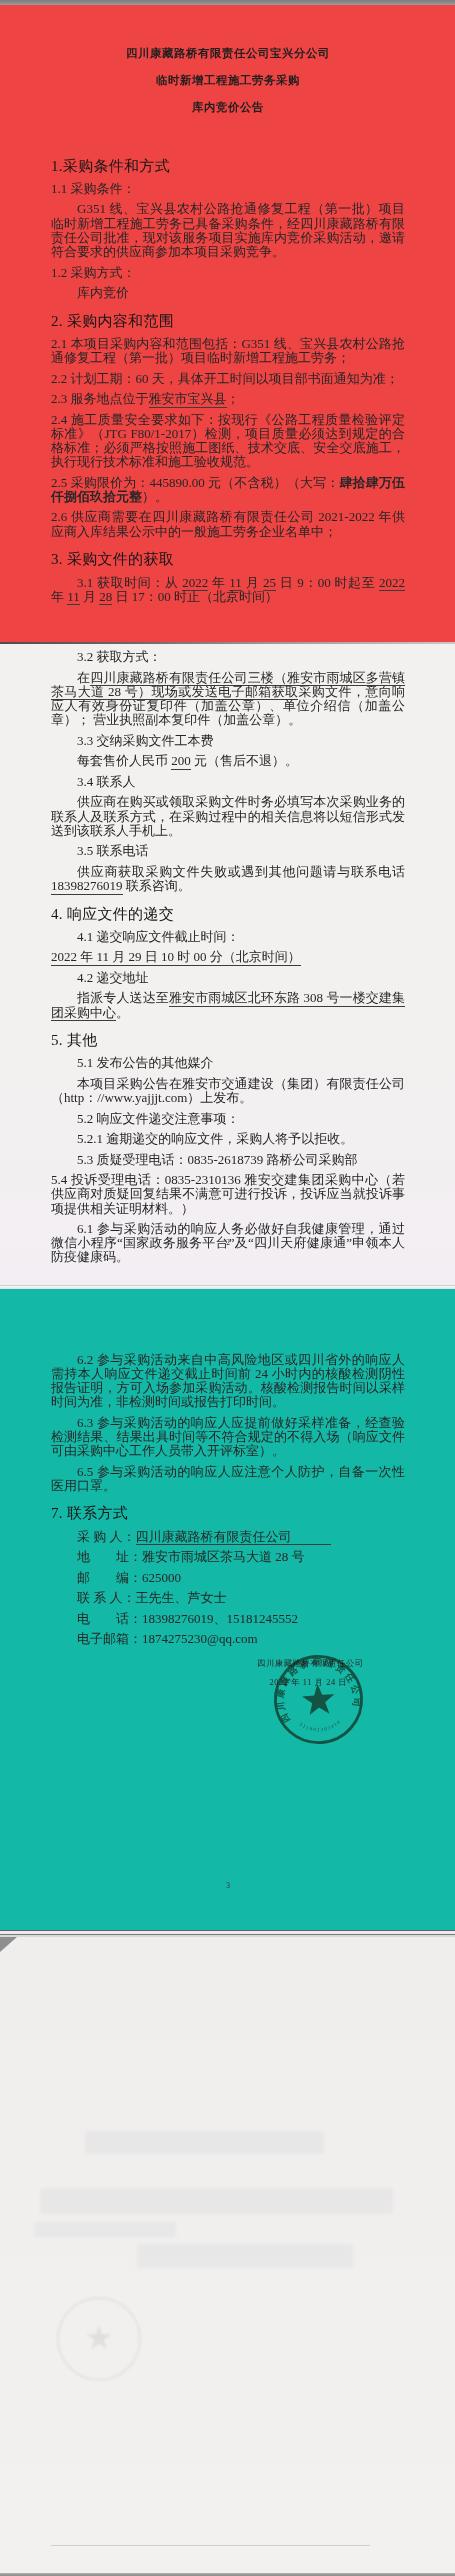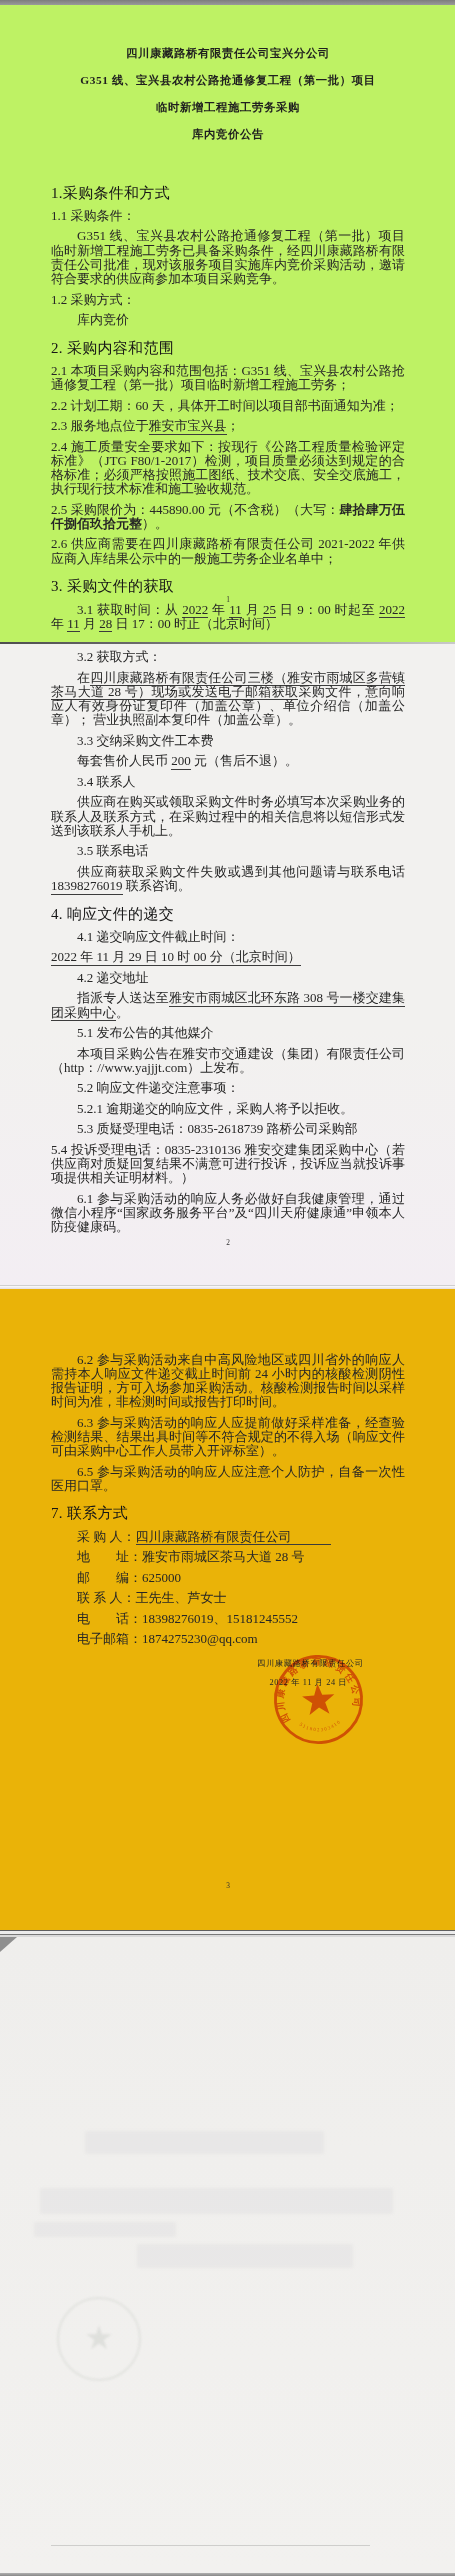--- a/index.html
+++ b/index.html
@@ -1,23 +1,23 @@
 <!DOCTYPE html>
 <html style="font-size:9px"><head>
 <meta charset="utf-8">
 <style>
   html,body{margin:0;padding:0;background:#8f8f8f;}
   .scan{position:relative;width:456px;margin:0 auto;background:#8f8f8f;
         font-family:"Liberation Serif","DejaVu Serif",serif;color:#262626;}
   .strip-top{height:4.6px;background:linear-gradient(#7d7d7d,#9a9a9a);}
   .strip-bottom{height:5.1px;background:linear-gradient(#b0b0b0,#6f6f6f);}
   .page{position:relative;overflow:hidden;}
-  .page-1{height:637px;background:#bef264;}
+  .page-1{height:637px;background:#ef4444;}
   .page-2{height:641px;background:linear-gradient(#f2f1ef 60%,#f3eef3);}
-  .page-3{height:641px;background:#eab308;}
+  .page-3{height:641px;background:#14b8a6;}
   .page-4{height:636px;background:linear-gradient(#efeeec,#f2f1ef);}
   .sep-1{height:2.3px;background:linear-gradient(90deg,#4e4e4e,#6a6a6a 30%,#9b9b9b 60%,#c9c9c9);}
   .sep-2{height:3.4px;background:linear-gradient(#fbfbfb,#e3dde3);border-top:0.6px solid #cfcfcf;}
   .sep-3{height:6.8px;background:linear-gradient(#5f5f5f 0 1.1px,#ececec 1.1px 4px,#787878 4px 5.1px,#d9d9d9 5.1px);}
   .content{padding:0 51px;}
   .page-1 .content{padding-top:35px;}
   .page-2 .content{}
   .page-3 .content{padding-top:57px;}
   .blk{margin:6.3px 0;}
   .t1{font-size:11.4px;font-weight:bold;text-align:center;line-height:27px;margin:0;letter-spacing:0.6px;color:#1f1f1f;}
@@ -49,21 +49,20 @@
 </head>
 <body>
 
 <div class="scan">
 
   <div class="strip-top"></div>
 
   <div class="page page-1">
     <div class="content">
         <div class="blk t1"><span>四川康藏路桥有限责任公司宝兴分公司</span></div>
-        <div class="blk t1"><span>G351 线、宝兴县农村公路抢通修复工程（第一批）项目</span></div>
         <div class="blk t1"><span>临时新增工程施工劳务采购</span></div>
         <div class="blk t1"><span>库内竞价公告</span></div>
         <div class="blk h" style="margin-top: 36px;"><span>1.采购条件和方式</span></div>
         <div class="blk p"><span>1.1 采购条件：</span></div>
         <div class="blk p ind"><span>G351 线、宝兴县农村公路抢通修复工程（第一批）项目临时新增工程施工劳务已具备采购条件，经四川康藏路桥有限责任公司批准，现对该服务项目实施库内竞价采购活动，邀请符合要求的供应商参加本项目采购竞争。</span></div>
         <div class="blk p"><span>1.2 采购方式：</span></div>
         <div class="blk p ind"><span>库内竞价</span></div>
         <div class="blk h"><span>2. 采购内容和范围</span></div>
         <div class="blk p"><span>2.1 本项目采购内容和范围包括：G351 线、宝兴县农村公路抢通修复工程（第一批）项目临时新增工程施工劳务；</span></div>
         <div class="blk p"><span>2.2 计划工期：60 天，具体开工时间以项目部书面通知为准；</span></div>
@@ -87,20 +86,21 @@
         <div class="blk p ind"><span>每套售价人民币 </span><span class="u">200</span><span> 元（售后不退）。</span></div>
         <div class="blk p ind"><span>3.4 联系人</span></div>
         <div class="blk p ind"><span>供应商在购买或领取采购文件时务必填写本次采购业务的联系人及联系方式，在采购过程中的相关信息将以短信形式发送到该联系人手机上。</span></div>
         <div class="blk p ind"><span>3.5 联系电话</span></div>
         <div class="blk p ind"><span>供应商获取采购文件失败或遇到其他问题请与联系电话 </span><span class="u">18398276019</span><span> 联系咨询。</span></div>
         <div class="blk h"><span>4. 响应文件的递交</span></div>
         <div class="blk p ind"><span>4.1 递交响应文件截止时间：</span></div>
         <div class="blk p"><span class="u">2022 年 11 月 29 日 10 时 00 分（北京时间）</span></div>
         <div class="blk p ind"><span>4.2 递交地址</span></div>
         <div class="blk p ind"><span>指派专人送达至</span><span class="u">雅安市雨城区北环东路 308 号一楼交建集团采购中心</span><span>。</span></div>
+        <div class="blk h"><span>5. 其他</span></div>
         <div class="blk p ind"><span>5.1 发布公告的其他媒介</span></div>
         <div class="blk p ind"><span>本项目采购公告在雅安市交通建设（集团）有限责任公司（http：//www.yajjjt.com）上发布。</span></div>
         <div class="blk p ind"><span>5.2 响应文件递交注意事项：</span></div>
         <div class="blk p ind"><span>5.2.1 逾期递交的响应文件，采购人将予以拒收。</span></div>
         <div class="blk p ind"><span>5.3 质疑受理电话：0835-2618739 路桥公司采购部</span></div>
         <div class="blk p"><span>5.4 投诉受理电话：0835-2310136 雅安交建集团采购中心（若供应商对质疑回复结果不满意可进行投诉，投诉应当就投诉事项提供相关证明材料。）</span></div>
         <div class="blk p ind"><span>6.1 参与采购活动的响应人务必做好自我健康管理，通过微信小程序“国家政务服务平台”及“四川天府健康通”申领本人防疫健康码。</span></div>
       </div>
     <div class="pagenum">2</div>
   </div>

